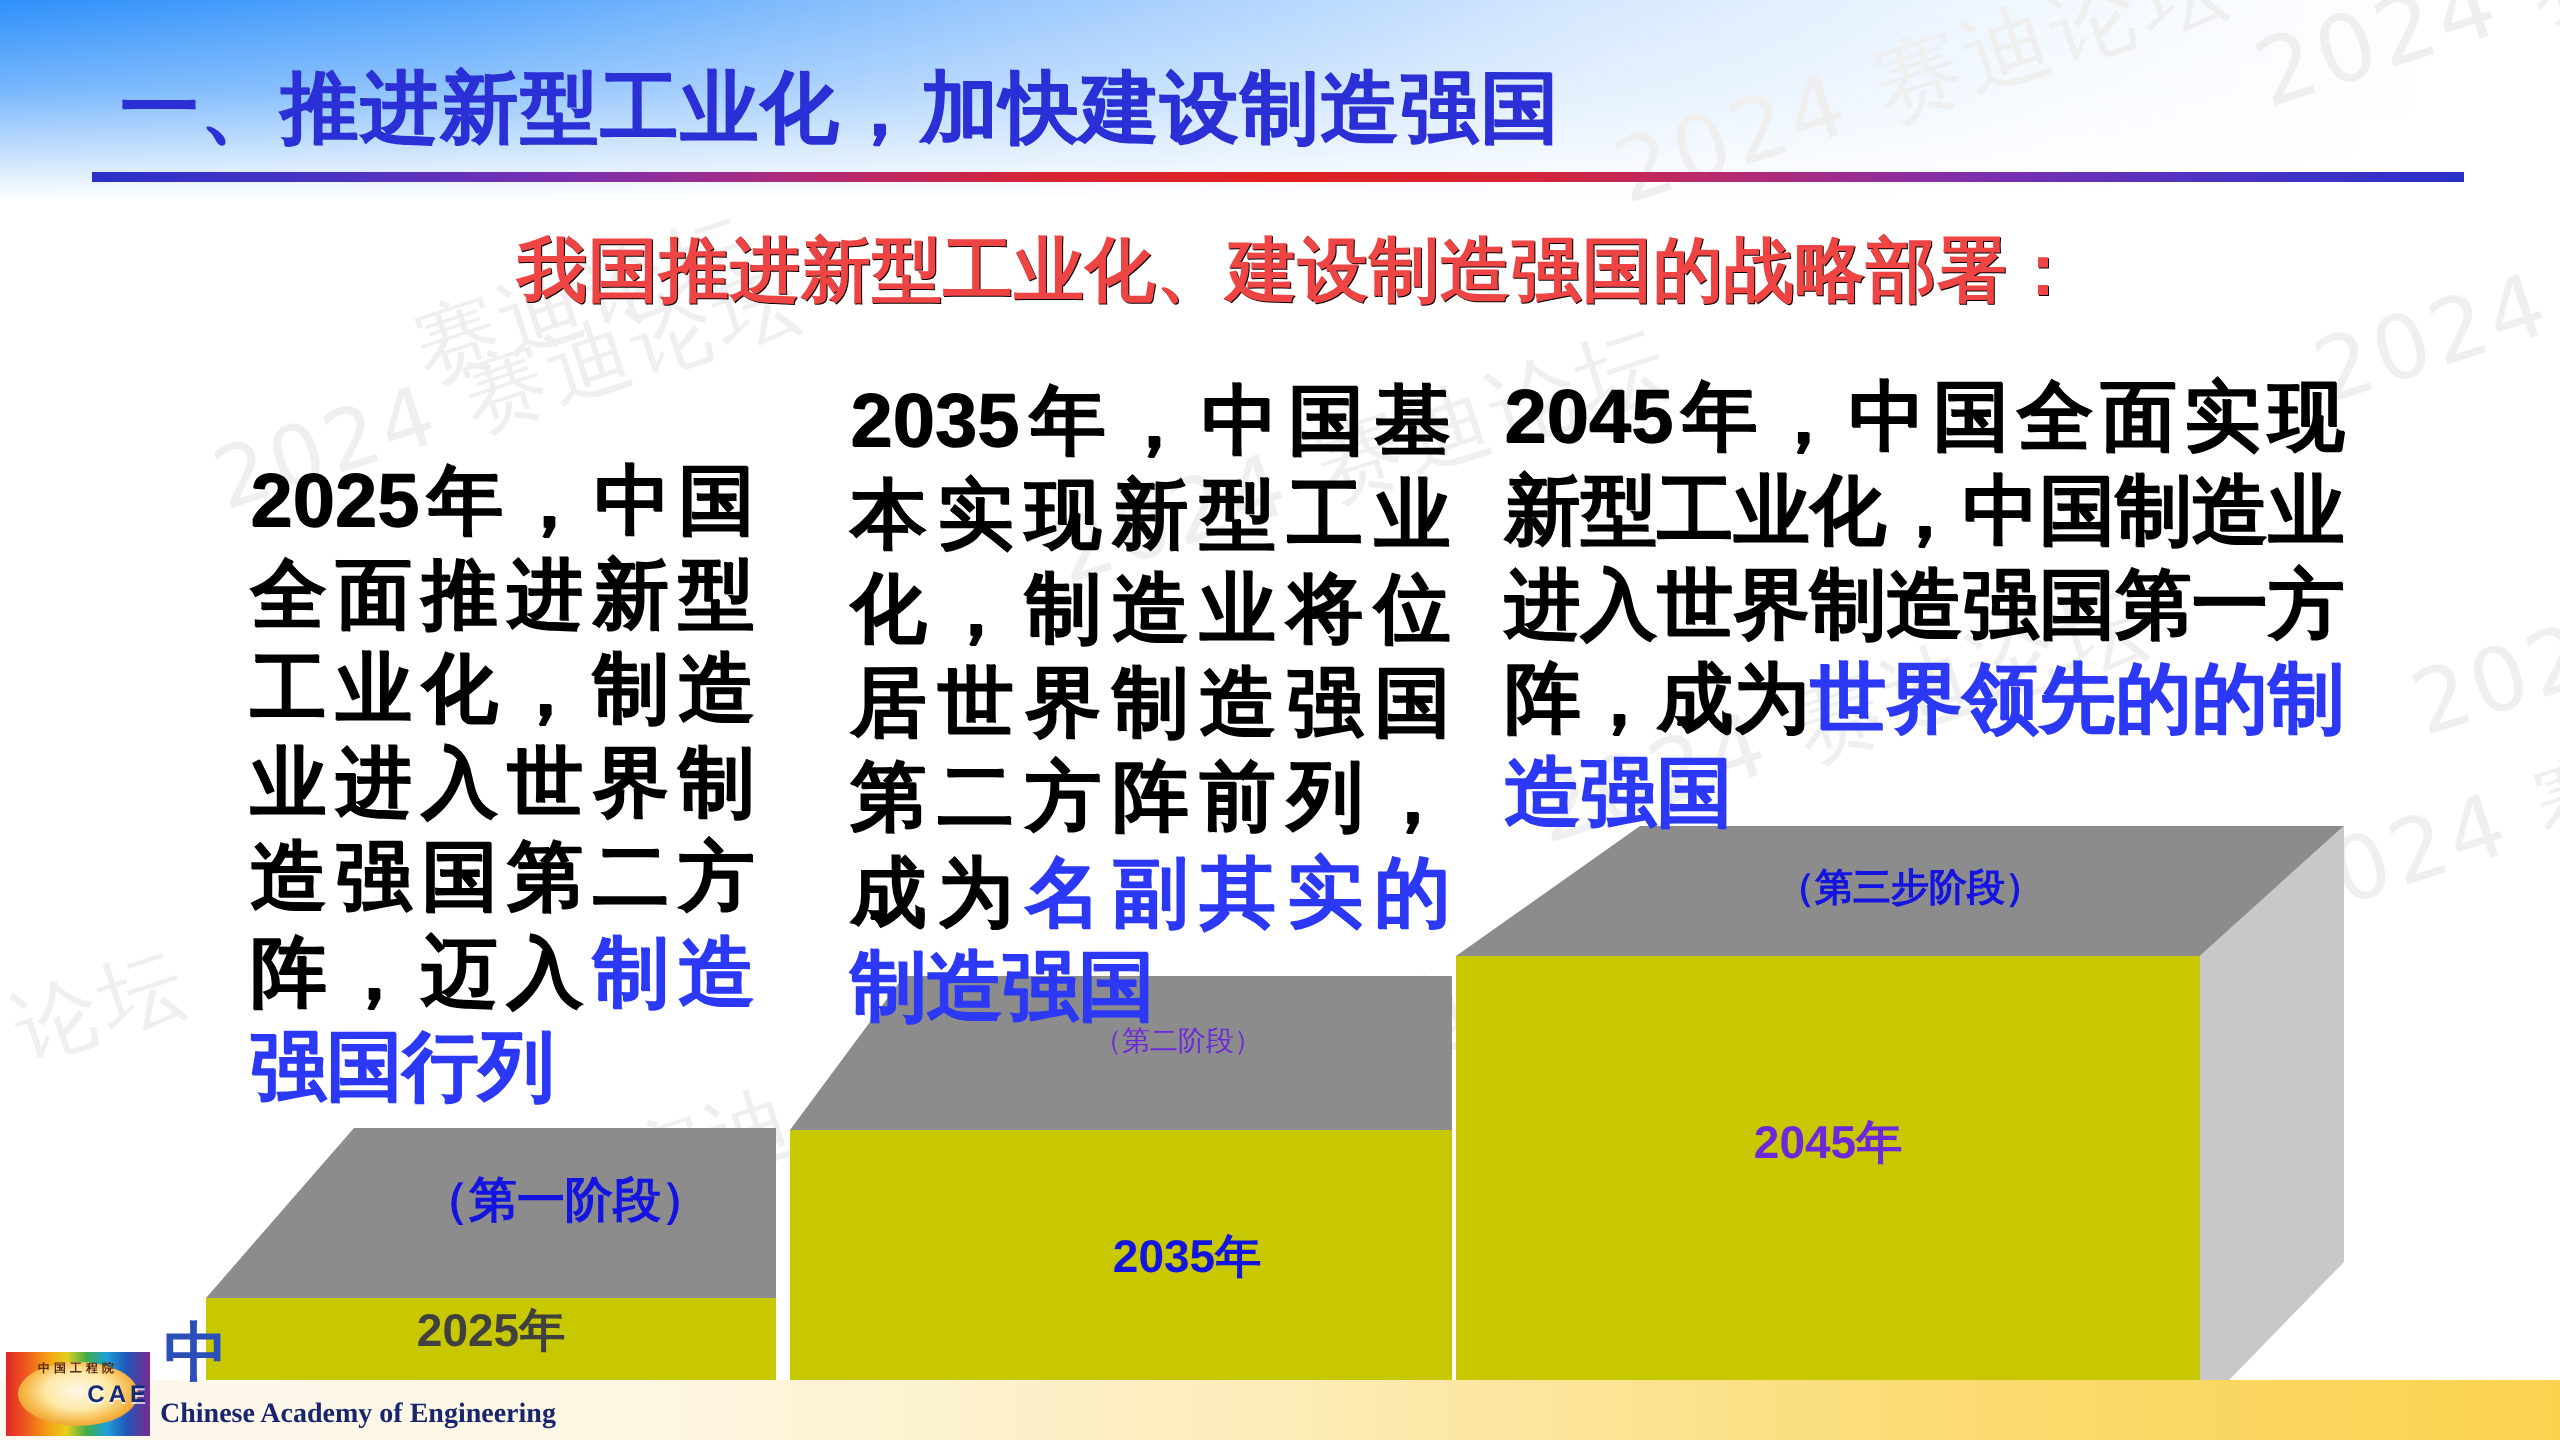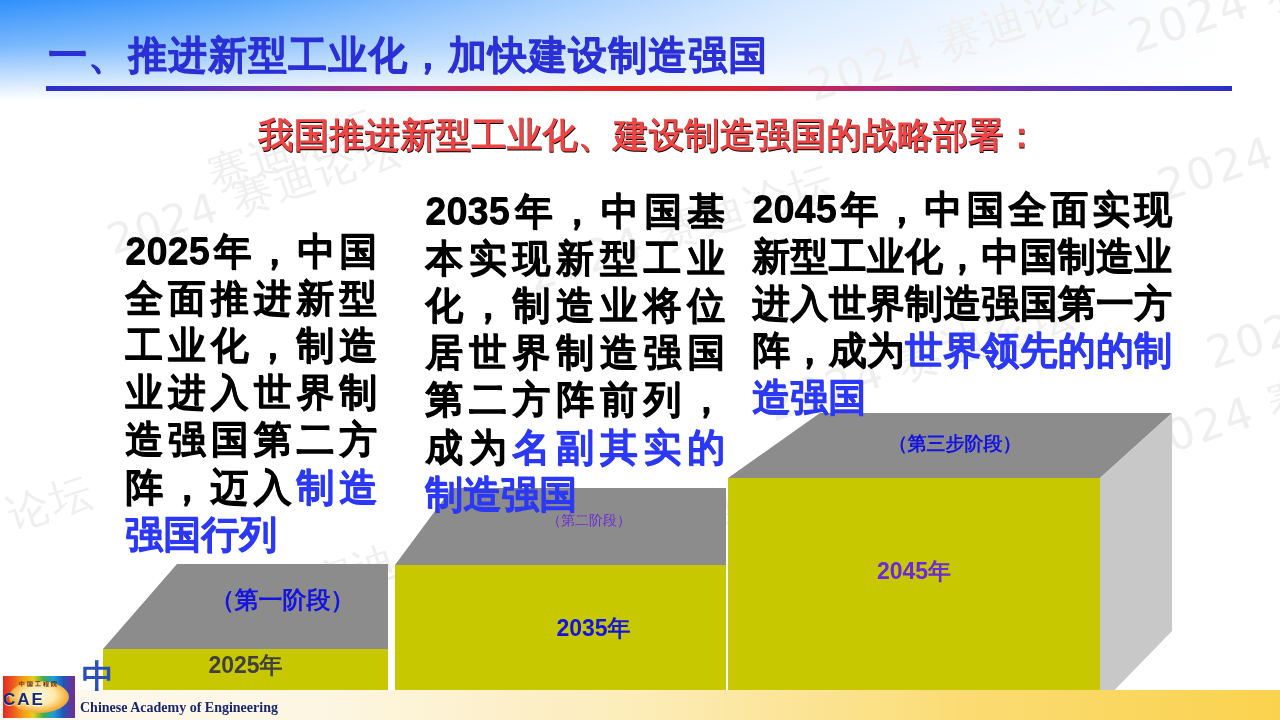--- a/index.html
+++ b/index.html
@@ -34,21 +34,21 @@
     letter-spacing:2px;
   }
 
   
   .heading-wrap { position:absolute; left:0; top:34px; width:1280px; z-index:4; }
   .heading {
     color:#2b2fd6;
     font-size:39px;
     font-weight:700;
     letter-spacing:1px;
-    padding-left:48px;
+    padding-left:60px;
     line-height:1.1;
     text-shadow:0.5px 0.5px 0 #2b2fd6;
   }
   .rule {
     position:absolute; left:46px; top:86px; width:1186px; height:5px; z-index:4;
     background:linear-gradient(to right,
       #2a30c8 0%, #4a33c4 10%, #7a2fb0 20%, #b12a78 30%, #d62435 40%,
       #e02020 50%, #d62435 60%, #b12a78 70%, #7a2fb0 80%, #4a33c4 90%, #2a30c8 100%);
   }
 
@@ -98,22 +98,22 @@
       #e2262a 0%, #ee5a1e 14%, #f59b14 28%, #e8cf1c 42%,
       #3fae49 56%, #1e9fd8 70%, #2255b8 84%, #7a2a8f 100%);
   }
   .logo-ellipse {
     position:absolute; left:6px; top:5px; width:60px; height:32px;
     border-radius:50%;
     background:radial-gradient(ellipse at 50% 45%, #fff8e6 0%, #ffe9a8 38%, #f5b94a 62%, #e8861f 85%, #d4531a 100%);
   }
   .logo-cae {
     position:absolute; left:0; top:14px; width:72px;
-    text-align:left; font-family:"Liberation Sans",sans-serif;
-    font-weight:700; font-size:17px; color:#132a7a; letter-spacing:2px;
+    text-align:right; font-family:"Liberation Sans",sans-serif;
+    font-weight:700; font-size:12px; color:#132a7a; letter-spacing:2px;
     text-shadow:0 1px 0 rgba(255,255,255,.7);
   }
   .logo-cn {
     position:absolute; left:0; top:4px; width:72px;
     text-align:center; font-size:6px; color:#5a2a12; letter-spacing:2px; font-weight:700;
   }
   .logo-text { margin-left:5px; position:relative; }
   .logo-zh {
     position:absolute; left:2px; top:-40px;
     font-size:32px; font-weight:700; color:#2b4fb8;

